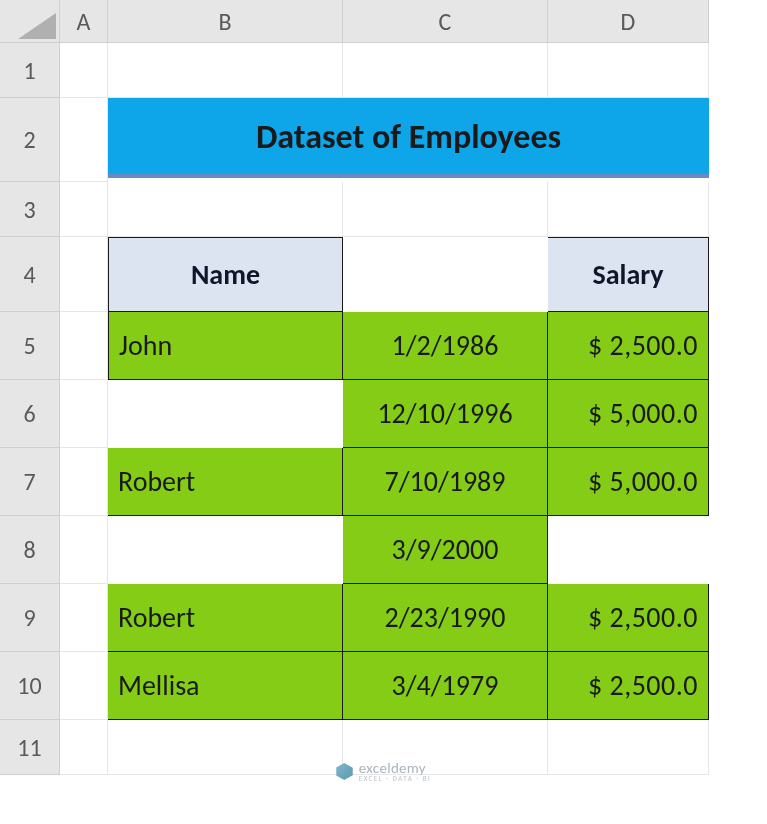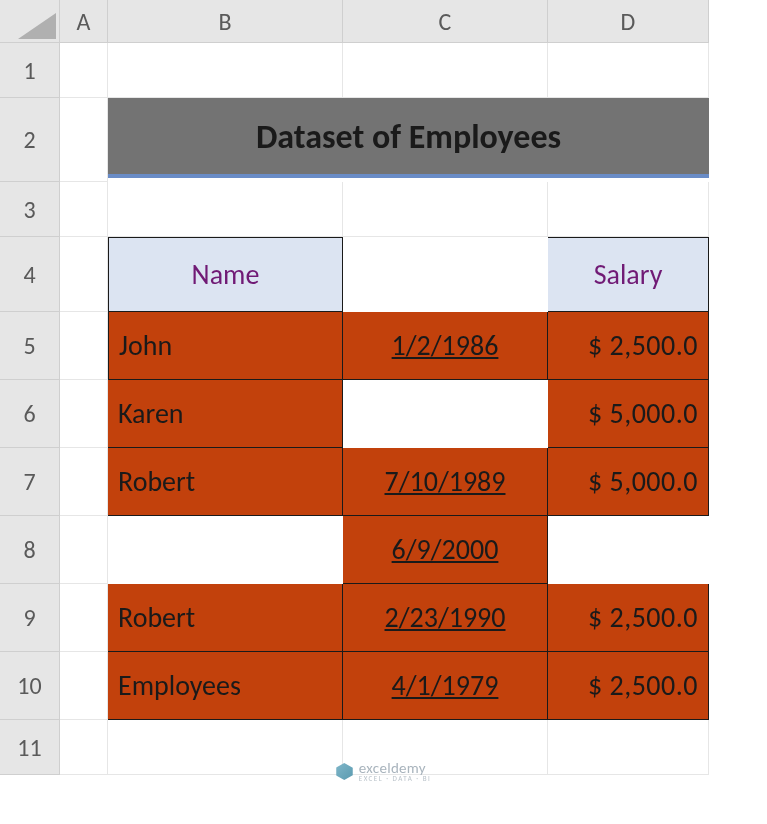--- a/index.html
+++ b/index.html
@@ -48,53 +48,53 @@
   .cell {
     border-right: 1px solid #e6e6e6;
     border-bottom: 1px solid #e6e6e6;
     background: #fff;
   }
 
   
   .title {
     grid-column: 3 / 6;
     grid-row: 3;
-    background: #737373;
+    background: #0ea5e9;
     display: flex;
     align-items: center;
     justify-content: center;
     font-size: 34px;
     font-weight: bold;
     color: #1a1a1a;
     border-bottom: 4px solid #6a8cc6;
     margin: 0 0 4px 0;
   }
 
   
   .tbl-head {
     background: #dce4f2;
     border: 1px solid #1a1a1a;
     display: flex;
     align-items: center;
     justify-content: center;
     font-size: 28px;
-    font-weight: normal;
-    color: #701a75;
+    font-weight: bold;
+    color: #0f172a;
   }
   .tbl-cell {
     border: 1px solid #1a1a1a;
-    background: #c2410c;
+    background: #84cc16;
     display: flex;
     align-items: center;
     font-size: 28px;
     color: #1a1a1a;
     padding: 16px 10px;
   }
   .left { justify-content: flex-start; }
-  .center { justify-content: center; text-decoration: underline; }
+  .center { justify-content: center; }
   .right { justify-content: flex-end; }
   .salary { letter-spacing: 0.5px; white-space: nowrap; }
 
   
   .tbl-head + .tbl-head,
   .tbl-cell + .tbl-cell { border-left: none; }
 
   .watermark {
     position: absolute;
     left: 50%;
@@ -172,35 +172,35 @@
   <div class="cell" style="grid-column:4;grid-row:4"></div>
   <div class="cell" style="grid-column:5;grid-row:4"></div>
 
   <div class="tbl-head" style="grid-column:3;grid-row:5">Name</div>
   <div class="tbl-head" style="grid-column:5;grid-row:5;border-left:none">Salary</div>
 
   <div class="tbl-cell left" style="grid-column:3;grid-row:6;border-top:none">John</div>
   <div class="tbl-cell center" style="grid-column:4;grid-row:6;border-top:none;border-left:none">1/2/1986</div>
   <div class="tbl-cell right salary" style="grid-column:5;grid-row:6;border-top:none;border-left:none">$ 2,500.0</div>
 
-  <div class="tbl-cell left" style="grid-column:3;grid-row:7;border-top:none">Karen</div>
+  <div class="tbl-cell center" style="grid-column:4;grid-row:7;border-top:none;border-left:none">12/10/1996</div>
   <div class="tbl-cell right salary" style="grid-column:5;grid-row:7;border-top:none;border-left:none">$ 5,000.0</div>
 
   <div class="tbl-cell left" style="grid-column:3;grid-row:8;border-top:none">Robert</div>
   <div class="tbl-cell center" style="grid-column:4;grid-row:8;border-top:none;border-left:none">7/10/1989</div>
   <div class="tbl-cell right salary" style="grid-column:5;grid-row:8;border-top:none;border-left:none">$ 5,000.0</div>
 
-  <div class="tbl-cell center" style="grid-column:4;grid-row:9;border-top:none;border-left:none">6/9/2000</div>
+  <div class="tbl-cell center" style="grid-column:4;grid-row:9;border-top:none;border-left:none">3/9/2000</div>
 
   <div class="tbl-cell left" style="grid-column:3;grid-row:10;border-top:none">Robert</div>
   <div class="tbl-cell center" style="grid-column:4;grid-row:10;border-top:none;border-left:none">2/23/1990</div>
   <div class="tbl-cell right salary" style="grid-column:5;grid-row:10;border-top:none;border-left:none">$ 2,500.0</div>
 
-  <div class="tbl-cell left" style="grid-column:3;grid-row:11;border-top:none">Employees</div>
-  <div class="tbl-cell center" style="grid-column:4;grid-row:11;border-top:none;border-left:none">4/1/1979</div>
+  <div class="tbl-cell left" style="grid-column:3;grid-row:11;border-top:none">Mellisa</div>
+  <div class="tbl-cell center" style="grid-column:4;grid-row:11;border-top:none;border-left:none">3/4/1979</div>
   <div class="tbl-cell right salary" style="grid-column:5;grid-row:11;border-top:none;border-left:none">$ 2,500.0</div>
 
   <div class="cell" style="grid-column:3;grid-row:12"></div>
   <div class="cell" style="grid-column:4;grid-row:12"></div>
   <div class="cell" style="grid-column:5;grid-row:12"></div>
 
 </div>
 
 <div class="watermark">
   <span class="cube"></span>

